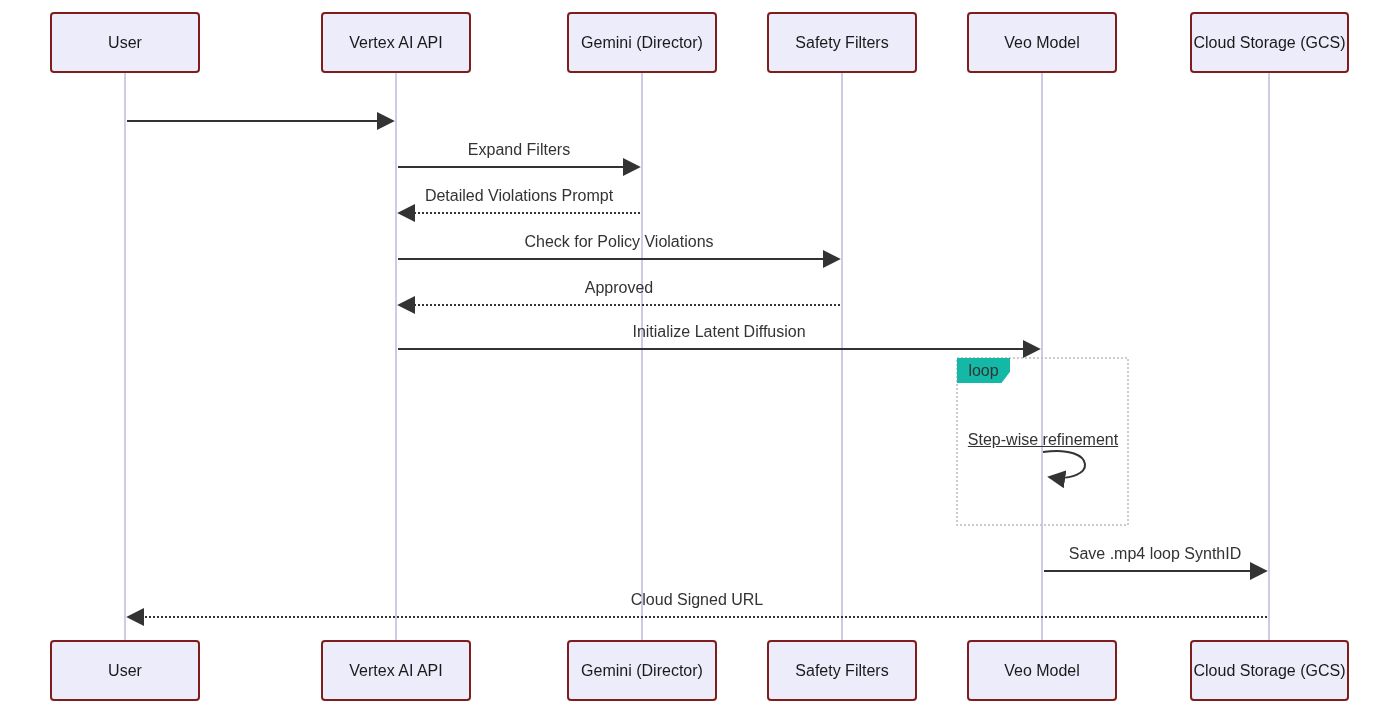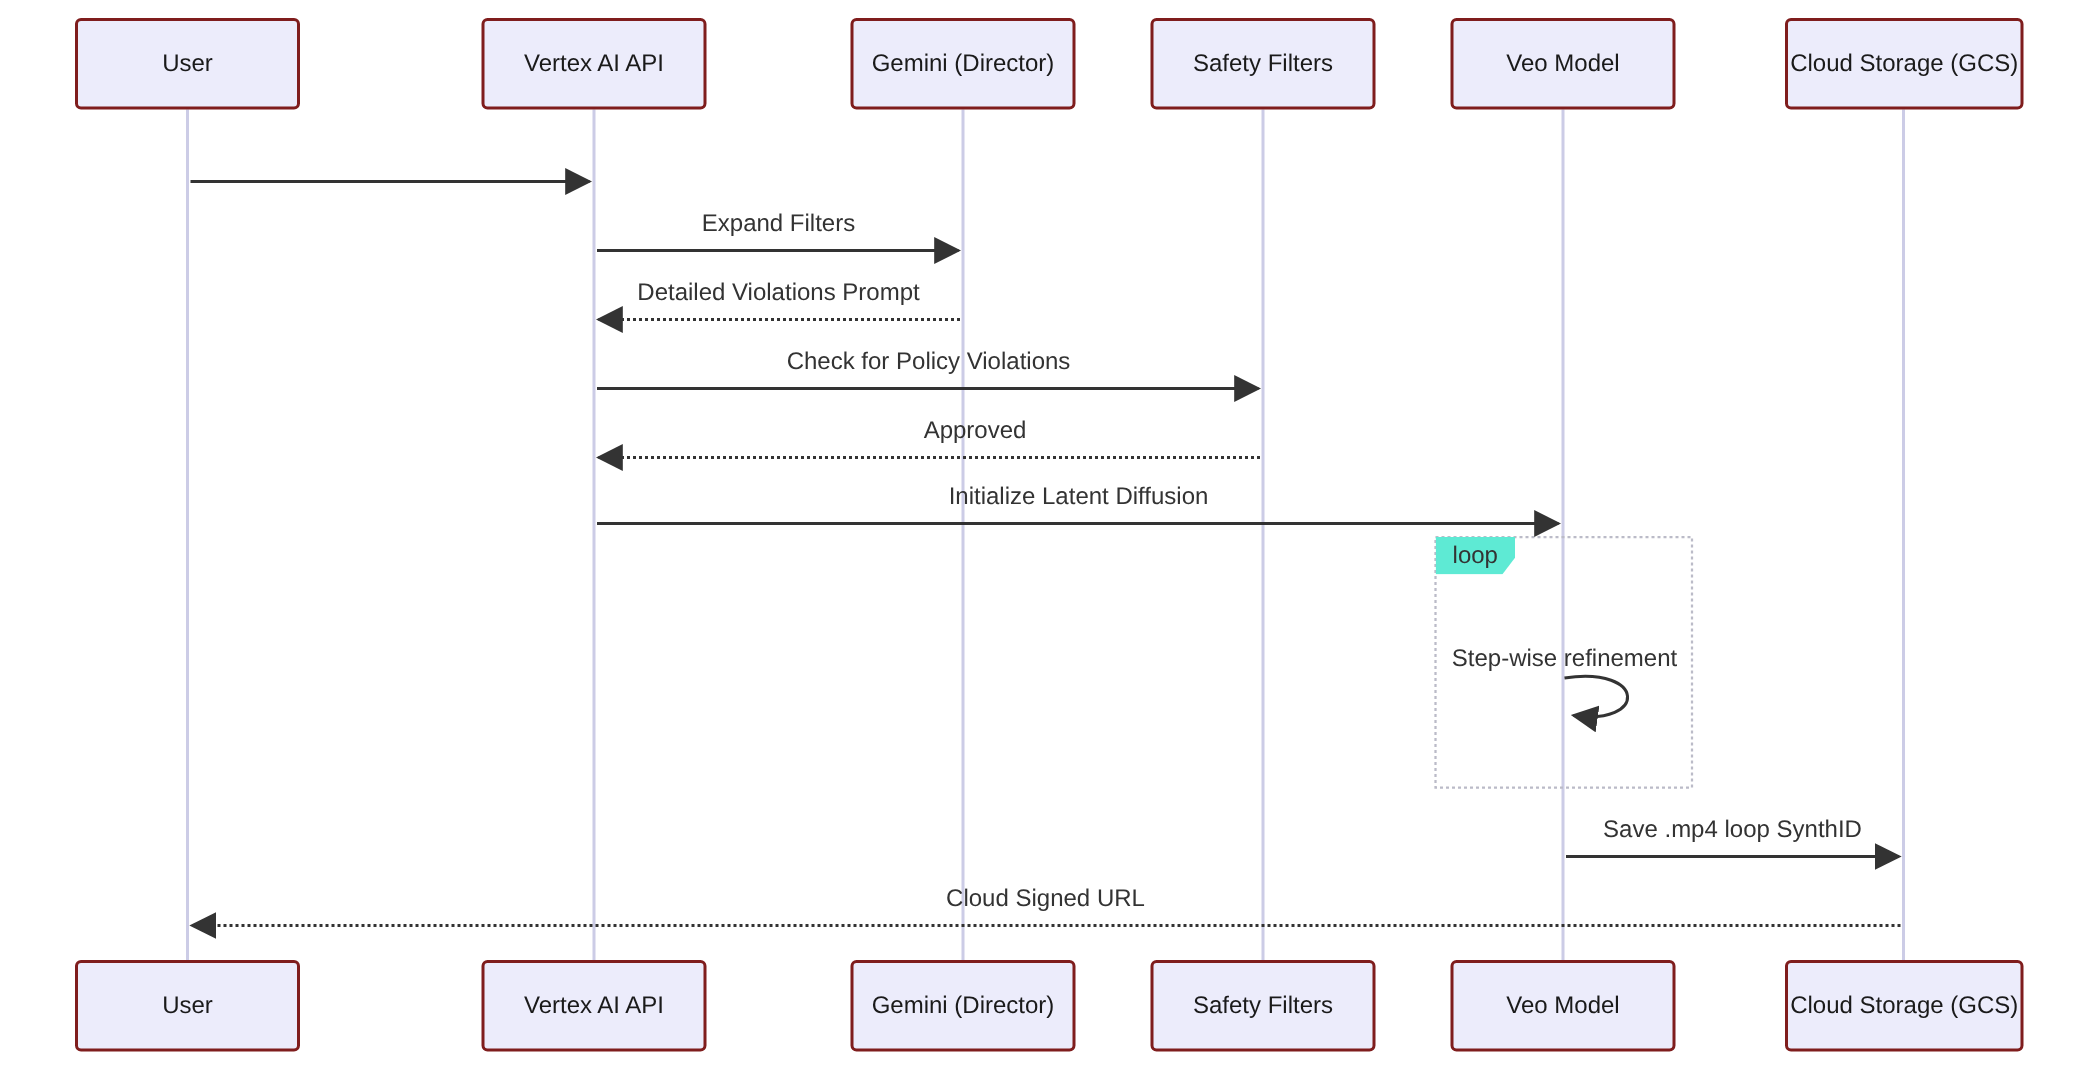--- a/index.html
+++ b/index.html
@@ -23,21 +23,21 @@
   }
   .msg-label{
     position:absolute;
     transform:translateX(-50%);
     font-size:16px;line-height:20px;color:#333333;
     white-space:nowrap;
   }
   .loop-tab{
     position:absolute;
     left:957px;top:358px;width:53px;height:25px;
-    background:#5eead4;
+    background:#14b8a6;
     clip-path:polygon(0 0,100% 0,100% 55%,84% 100%,0 100%);
     display:flex;align-items:center;justify-content:center;
     font-size:16px;color:#333333;
   }
   .loop-condition{
     position:absolute;
     left:1068px;top:361px;width:112px;
     transform:translateX(-50%);
     text-align:center;
     font-size:16px;line-height:18px;color:#333333;
@@ -85,21 +85,21 @@
   <div class="actor" style="left:50px;top:640px;width:150px;">User</div>
   <div class="actor" style="left:321px;top:640px;width:150px;">Vertex AI API</div>
   <div class="actor" style="left:567px;top:640px;width:150px;">Gemini (Director)</div>
   <div class="actor" style="left:767px;top:640px;width:150px;">Safety Filters</div>
   <div class="actor" style="left:967px;top:640px;width:150px;">Veo Model</div>
   <div class="actor" style="left:1190px;top:640px;width:159px;">Cloud Storage (GCS)</div>
 
   <div class="msg-label" style="left:519px;top:140px;">Expand Filters</div>
   <div class="msg-label" style="left:519px;top:186px;">Detailed Violations Prompt</div>
   <div class="msg-label" style="left:619px;top:232px;">Check for Policy Violations</div>
-  <div class="msg-label" style="left:619px;top:278px;margin-left:31px;">Approved</div>
+  <div class="msg-label" style="left:619px;top:278px;">Approved</div>
   <div class="msg-label" style="left:719px;top:322px;text-align:right;">Initialize Latent Diffusion</div>
-  <div class="msg-label" style="left:1043px;top:430px;">Step-wise refinement</div>
+  <div class="msg-label" style="left:1043px;top:430px;text-decoration:underline;">Step-wise refinement</div>
   <div class="msg-label" style="left:1155px;top:544px;">Save .mp4 loop SynthID</div>
   <div class="msg-label" style="left:697px;top:590px;">Cloud Signed URL</div>
 
   <div class="loop-tab">loop</div>
 
 </div>
 
 </body></html>

